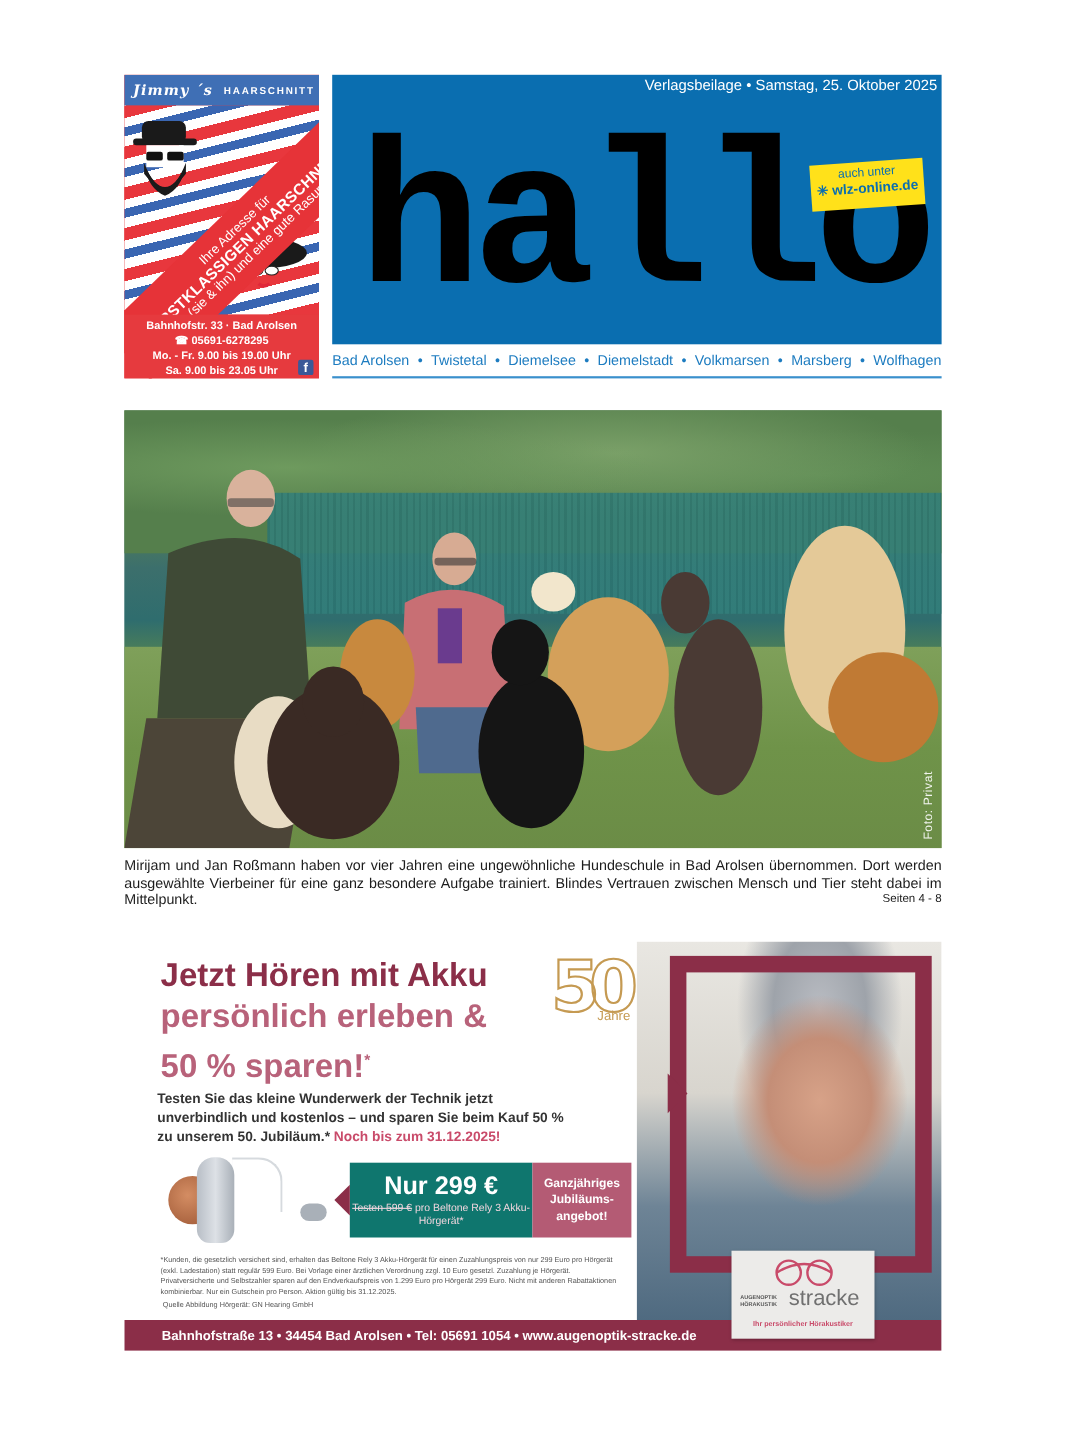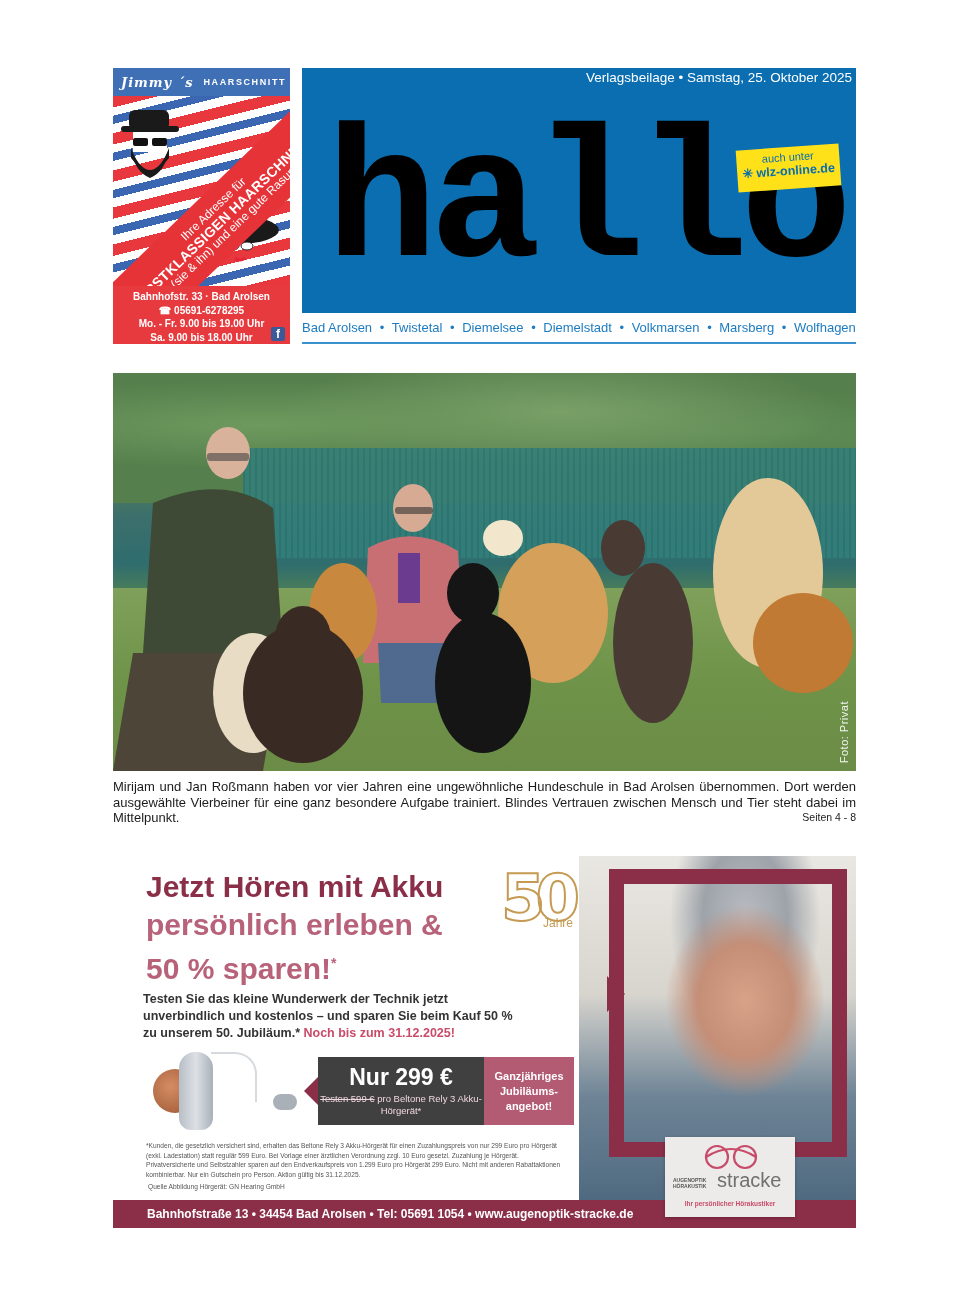--- a/index.html
+++ b/index.html
@@ -54,21 +54,21 @@
   #ad .h3 sup { font-size: 14px; }
   #ad .jub { position: absolute; left: 388px; top: 14px; width: 82px; height: 64px; }
   #ad .jub .fifty { font-family: "DejaVu Sans", sans-serif; font-size: 64px; font-weight: bold; color: transparent; -webkit-text-stroke: 2px #c59a52; letter-spacing: -10px; line-height: 56px; }
   #ad .jub .jahre { position: absolute; left: 42px; top: 46px; font-size: 12px; color: #c59a52; }
   #ad .body { position: absolute; left: 30px; top: 135px; width: 370px; font-size: 12.5px; font-weight: bold; color: #333; line-height: 17px; }
   #ad .body .hl { color: #c94b6a; }
   #ad .coin { position: absolute; left: 40px; top: 213px; width: 44px; height: 44px; border-radius: 50%; background: radial-gradient(circle at 40% 40%, #d48d63, #9a5432); }
   #ad .aid { position: absolute; left: 66px; top: 196px; width: 34px; height: 78px; border-radius: 16px 16px 12px 12px; background: linear-gradient(90deg, #b8bec6, #dde1e6 50%, #a9b0b8); }
   #ad .wire { position: absolute; left: 98px; top: 196px; width: 46px; height: 50px; border: 2px solid #d6dade; border-left: none; border-bottom: none; border-radius: 0 22px 0 0; }
   #ad .tip { position: absolute; left: 160px; top: 238px; width: 24px; height: 16px; border-radius: 8px; background: #a9b0b8; }
-  #ad .pricebox { position: absolute; left: 205px; top: 201px; width: 166px; height: 68px; background: #404040; color: #fff; text-align: center; }
+  #ad .pricebox { position: absolute; left: 205px; top: 201px; width: 166px; height: 68px; background: #0f766e; color: #fff; text-align: center; }
   #ad .pricebox::before { content: ""; position: absolute; left: -14px; top: 20px; border-top: 14px solid transparent; border-bottom: 14px solid transparent; border-right: 14px solid #8b2e48; }
   #ad .price { font-size: 23px; font-weight: bold; line-height: 32px; margin-top: 4px; }
   #ad .statt { font-size: 9.5px; color: #f0d6de; line-height: 12px; }
   #ad .statt s { color: #f0d6de; }
   #ad .jubbox { position: absolute; left: 371px; top: 201px; width: 90px; height: 68px; background: #b45b74; color: #fff; font-size: 11px; font-weight: bold; text-align: center; line-height: 15px; padding-top: 12px; }
   #ad .fine { position: absolute; left: 33px; top: 285px; width: 420px; font-size: 6.6px; color: #555; line-height: 9.5px; }
   #ad .src { position: absolute; left: 35px; top: 327px; font-size: 6.6px; color: #555; }
   #ad .portrait { position: absolute; left: 466px; top: 0; width: 277px; height: 344px; overflow: hidden;
     background: radial-gradient(ellipse at 60% 42%, #d7a288 0%, #c48e77 20%, transparent 34%), radial-gradient(ellipse at 60% 18%, #b9bcc2 0%, #9ea3aa 18%, transparent 32%), linear-gradient(180deg, #e9e7e2 0%, #d8d5ce 40%, #6e8496 70%, #4f6a80 100%); }
   #ad .frame { position: absolute; left: 496px; top: 13px; width: 238px; height: 288px; border: 15px solid #8b2e48; }
@@ -108,21 +108,21 @@
   </svg>
   <div class="band">
     <span class="l1">Ihre Adresse für</span>
     <span class="l2">ERSTKLASSIGEN HAARSCHNITT</span>
     <span class="l3">(sie &amp; ihn) und eine gute Rasur</span>
   </div>
   <div class="binfo">
     <div>Bahnhofstr. 33 · Bad Arolsen</div>
     <div>☎ 05691-6278295</div>
     <div>Mo. - Fr. 9.00 bis 19.00 Uhr</div>
-    <div>Sa. 9.00 bis 18.00 Uhr</div>
+    <div>Sa. 9.00 bis 23.05 Uhr</div>
   </div>
   <div class="fb">f</div>
 </div>
 
 <div id="mast">
   <div class="dateline">Verlagsbeilage • Samstag, 25. Oktober 2025</div>
   <div class="logo">hallo.</div>
   <div class="sticker">
     <span class="s1">auch unter</span>
     <span class="s2">✳ wlz-online.de</span>

